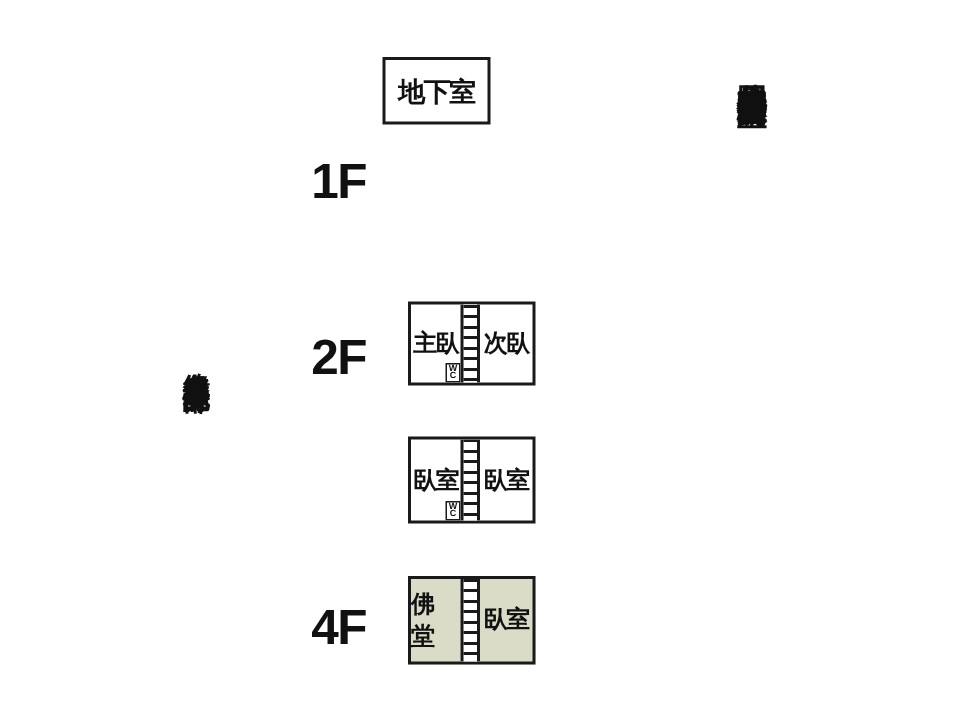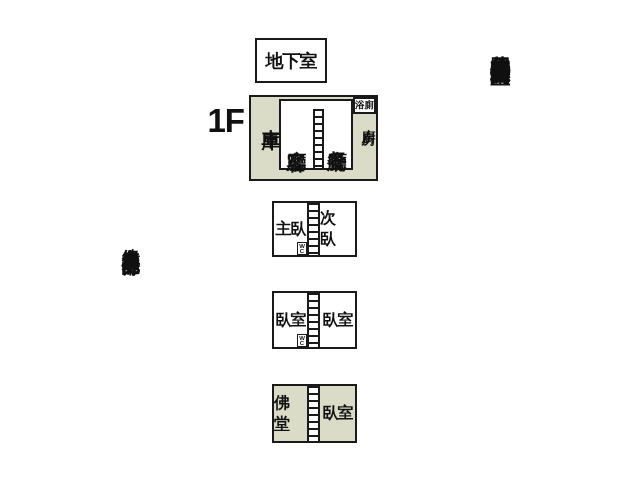--- a/index.html
+++ b/index.html
@@ -43,42 +43,30 @@
   }
   .note-left{left:119px;top:233px;font-size:18px;letter-spacing:1px;}
   .note-right{left:488px;top:40px;font-size:20px;letter-spacing:0.5px;}
 </style>
 </head>
 <body>
 
 <div class="canvas">
 
   <div class="floor-label" style="left:196px;top:104px;">1F</div>
+  <div class="floor-label" style="left:196px;top:221px;">2F</div>
+  <div class="floor-label" style="left:196px;top:401px;">4F</div>
 
   <div class="box center" style="left:255px;top:38px;width:72px;height:45px;font-size:18px;font-weight:bold;letter-spacing:-1px;">地下室</div>
 
-  <div class="box green" style="left:249px;top:95px;width:129px;height:86px;">
-
-    <div class="vtext" style="position:absolute;left:2px;top:16px;width:28px;text-align:center;font-size:19px;letter-spacing:2px;">車庫</div>
-
-    <div class="box" style="left:28px;top:2px;width:74px;height:71px;">
-      <div class="ladder" style="left:32px;top:8px;bottom:0;width:11px;"></div>
-      <div class="room-cell vtext center" style="left:0;width:32px;font-size:20px;">客廳</div>
-      <div class="room-cell vtext center" style="left:43px;right:0;font-size:20px;">餐廳</div>
-    </div>
-
-    <div class="box center" style="left:102px;top:0;width:23px;height:17px;font-size:9.5px;font-weight:bold;">浴廁</div>
-
-    <div class="vtext" style="position:absolute;left:102px;top:20px;width:23px;text-align:center;font-size:14px;letter-spacing:2px;">廚房</div>
-  </div>
 
   <div class="box" style="left:272px;top:201px;width:85px;height:56px;">
     <div class="ladder" style="left:33px;top:0;bottom:0;width:13px;"></div>
     <div class="room-cell" style="left:0;width:33px;">主臥</div>
-    <div class="room-cell" style="left:46px;right:11px;border-radius:14px;">次臥</div>
+    <div class="room-cell" style="left:46px;right:0;border-radius:14px;">次臥</div>
     <div class="wc-box" style="left:23px;bottom:0;width:10px;height:13px;">
       <span>W</span>
       <span>C</span>
     </div>
   </div>
 
   <div class="box" style="left:272px;top:291px;width:85px;height:58px;">
     <div class="ladder" style="left:33px;top:0;bottom:0;width:13px;"></div>
     <div class="room-cell" style="left:0;width:33px;">臥室</div>
     <div class="room-cell" style="left:46px;right:0;">臥室</div>

